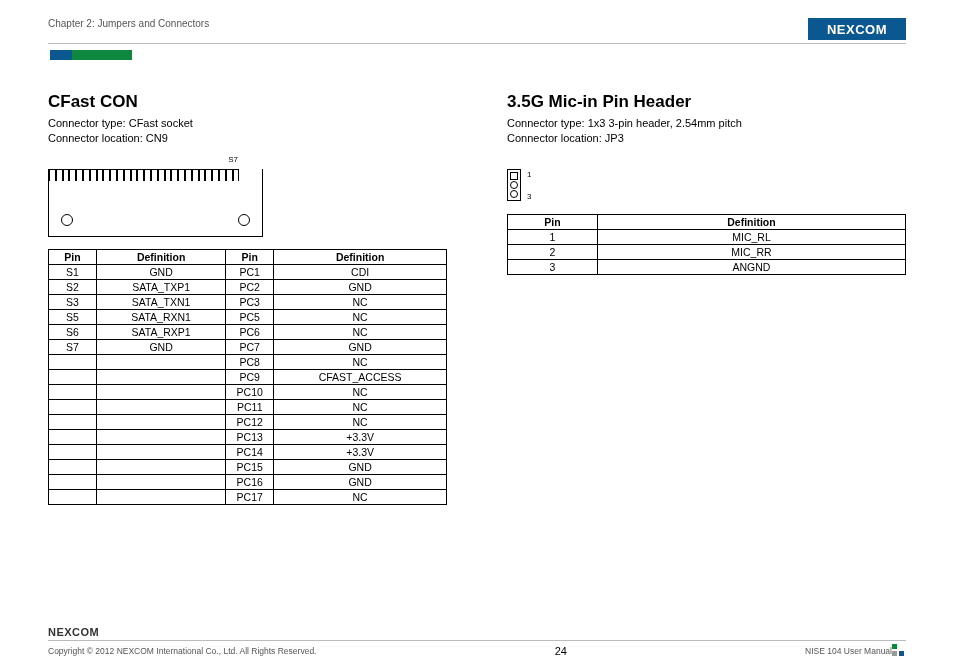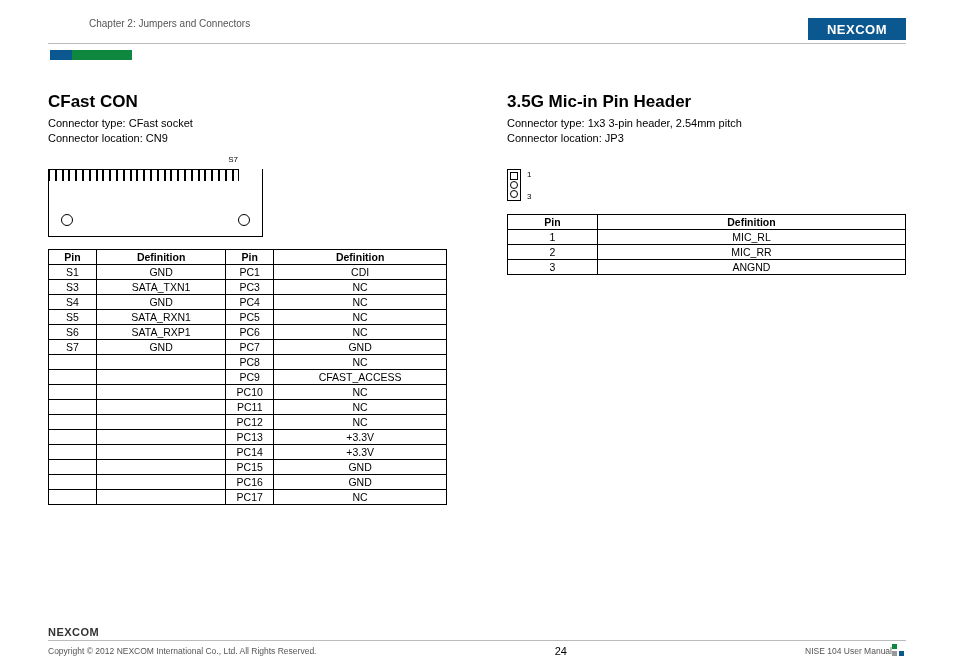--- a/index.html
+++ b/index.html
@@ -18,21 +18,20 @@
   .top-row {
     display: flex;
     justify-content: space-between;
     align-items: flex-start;
     border-bottom: 1px solid #bbb;
     padding-bottom: 3px;
   }
   .chapter {
     font-size: 10px;
     color: #555;
-    margin-left: 41px;
   }
   .logo {
     width: 98px; height: 22px;
     background: #0b578f;
     display: flex; align-items: center; justify-content: center;
     color: #fff; font-weight: 700; font-size: 13px; letter-spacing: .5px;
     position: relative;
   }
   .tabmark {
     width: 60px; height: 10px; background: #0d883e;
@@ -200,29 +199,29 @@
           </tr>
         </thead>
         <tbody id="left-rows">
             <tr>
               <td>S1</td>
               <td>GND</td>
               <td>PC1</td>
               <td>CDI</td>
             </tr>
             <tr>
+              <td>S2</td>
+              <td>SATA_TXP1</td>
+              <td>PC2</td>
+              <td>GND</td>
+            </tr>
+            <tr>
               <td>S3</td>
               <td>SATA_TXN1</td>
               <td>PC3</td>
-              <td>NC</td>
-            </tr>
-            <tr>
-              <td>S4</td>
-              <td>GND</td>
-              <td>PC4</td>
               <td>NC</td>
             </tr>
             <tr>
               <td>S5</td>
               <td>SATA_RXN1</td>
               <td>PC5</td>
               <td>NC</td>
             </tr>
             <tr>
               <td>S6</td>

